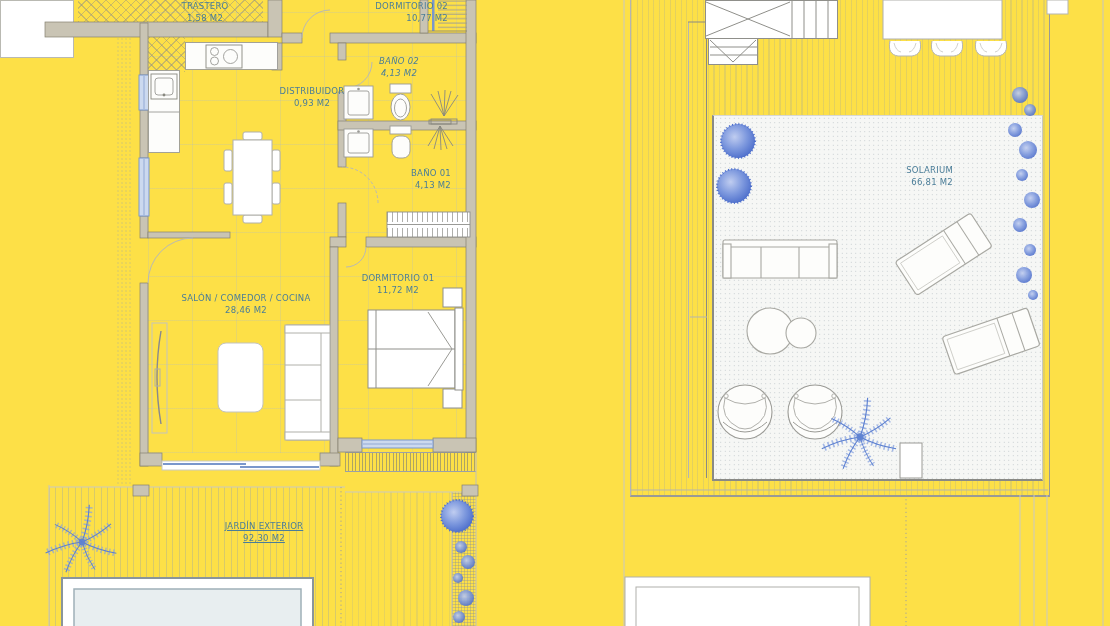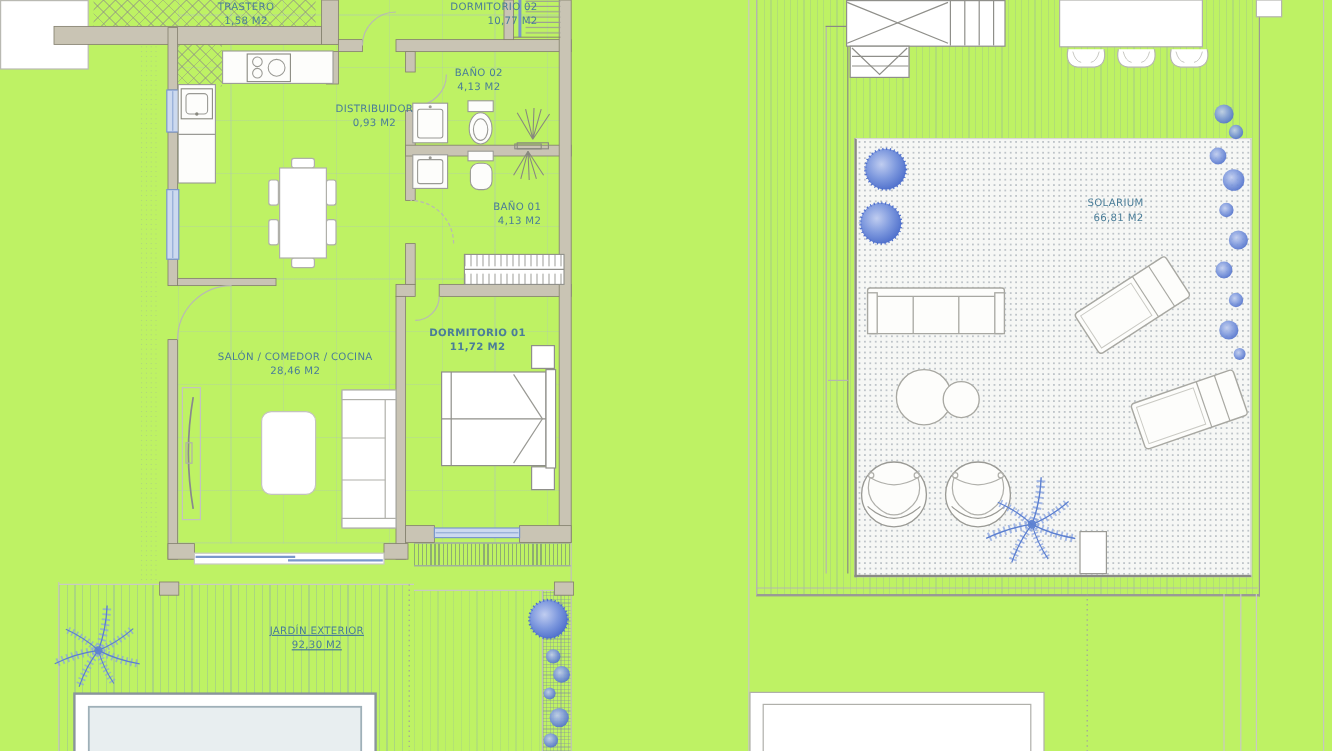--- a/index.html
+++ b/index.html
@@ -1,16 +1,16 @@
 <!DOCTYPE html>
 <html><head>
 <meta charset="utf-8">
 <style>
   html,body{margin:0;padding:0;background:#fff;}
-  .canvas{position:relative;width:1110px;height:626px;background:#bef264;overflow:hidden;
+  .canvas{position:relative;width:1110px;height:626px;background:#fde047;overflow:hidden;
           font-family:"DejaVu Sans",sans-serif;}
   .abs{position:absolute;}
   
   .tiles{background-image:
       repeating-linear-gradient(0deg, rgba(170,185,205,.25) 0 1px, transparent 1px 44px),
       repeating-linear-gradient(90deg, rgba(170,185,205,.25) 0 1px, transparent 1px 44px);}
   .stripes{background-image:repeating-linear-gradient(90deg, rgba(120,145,195,.28) 0 1px, transparent 1px 6.5px);}
   .stripes-light{background-image:repeating-linear-gradient(90deg, rgba(120,145,195,.16) 0 1px, transparent 1px 6.5px);}
   .stripes-roof{background-image:repeating-linear-gradient(90deg, rgba(125,145,185,.20) 0 1px, transparent 1px 5.5px);}
   .hatch{background-image:
@@ -370,33 +370,33 @@
     <span>1,58 M2</span>
   </div>
   <div class="room-label" style="left:288px;top:0;width:160px;align-items:flex-end;">
     <span>DORMITORIO 02</span>
     <span>10,77 M2</span>
   </div>
   <div class="room-label" style="left:252px;top:55px;width:120px;margin-top:30px;">
     <span>DISTRIBUIDOR</span>
     <span>0,93 M2</span>
   </div>
-  <div class="room-label" style="left:349px;top:55px;width:100px;">
+  <div class="room-label" style="left:349px;top:55px;width:100px;font-style:italic;">
     <span>BAÑO 02</span>
     <span>4,13 M2</span>
   </div>
   <div class="room-label" style="left:351px;top:167px;width:100px;text-align:right;">
     <span>BAÑO 01</span>
     <span>4,13 M2</span>
   </div>
   <div class="room-label" style="left:156px;top:292px;width:180px;">
     <span>SALÓN / COMEDOR / COCINA</span>
     <span>28,46 M2</span>
   </div>
-  <div class="room-label" style="left:318px;top:272px;width:160px;font-weight:bold;">
+  <div class="room-label" style="left:318px;top:272px;width:160px;">
     <span>DORMITORIO 01</span>
     <span>11,72 M2</span>
   </div>
   <div class="room-label" style="left:174px;top:520px;width:180px;text-decoration:underline;">
     <span>JARDÍN EXTERIOR</span>
     <span>92,30 M2</span>
   </div>
   <div class="room-label" style="left:793px;top:164px;width:160px;align-items:flex-end;">
     <span>SOLARIUM</span>
     <span>66,81 M2</span>

